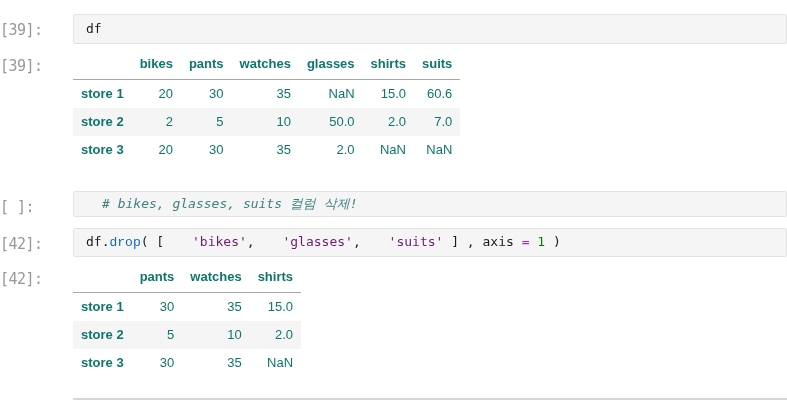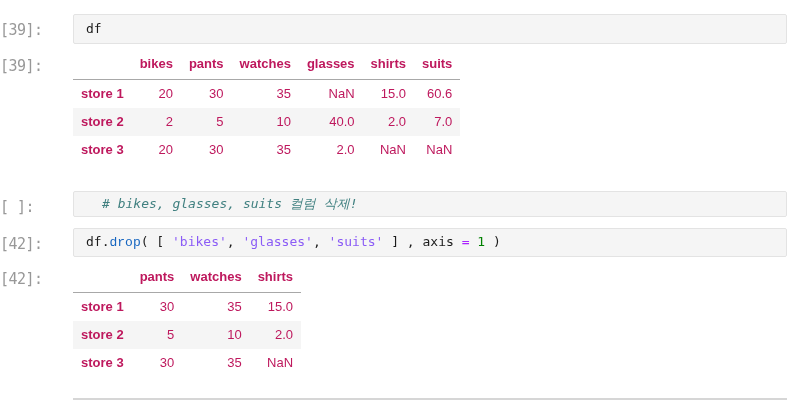--- a/index.html
+++ b/index.html
@@ -37,31 +37,31 @@
     white-space: pre;
     color: #1c1c1c;
     font-weight: 500;
   }
   .code-box.slim { padding: 3px 28px; }
   .code-box.med  { padding: 4px 12px; }
 
   
   .tok-plain    { color: #1c1c1c; }
   .tok-comment  { color: #408080; font-style: italic; }
-  .tok-string   { color: #8b5cf6; }
+  .tok-string   { color: #701a75; margin-left: 20px; }
   .tok-function { color: #1565c0; font-family: Liberation Mono, monospace; }
   .tok-operator { color: #aa22ff; }
   .tok-number   { color: #008000; }
 
   
   table.dataframe {
     border-collapse: collapse;
     font-size: 13px;
     line-height: 18px;
-    color: #be185d;
+    color: #0f766e;
   }
   table.dataframe thead th {
     font-weight: bold;
     text-align: right;
     padding: 3px 8px 6px 8px;
     border-bottom: 1px solid #a8a8a8;
   }
   table.dataframe thead th.corner { padding-left: 8px; }
   table.dataframe tbody th {
     font-weight: bold;
@@ -123,21 +123,21 @@
             <td>35</td>
             <td>NaN</td>
             <td>15.0</td>
             <td>60.6</td>
           </tr>
           <tr class="striped">
             <th>store 2</th>
             <td>2</td>
             <td>5</td>
             <td>10</td>
-            <td>40.0</td>
+            <td>50.0</td>
             <td>2.0</td>
             <td>7.0</td>
           </tr>
           <tr>
             <th>store 3</th>
             <td>20</td>
             <td>30</td>
             <td>35</td>
             <td>2.0</td>
             <td>NaN</td>

